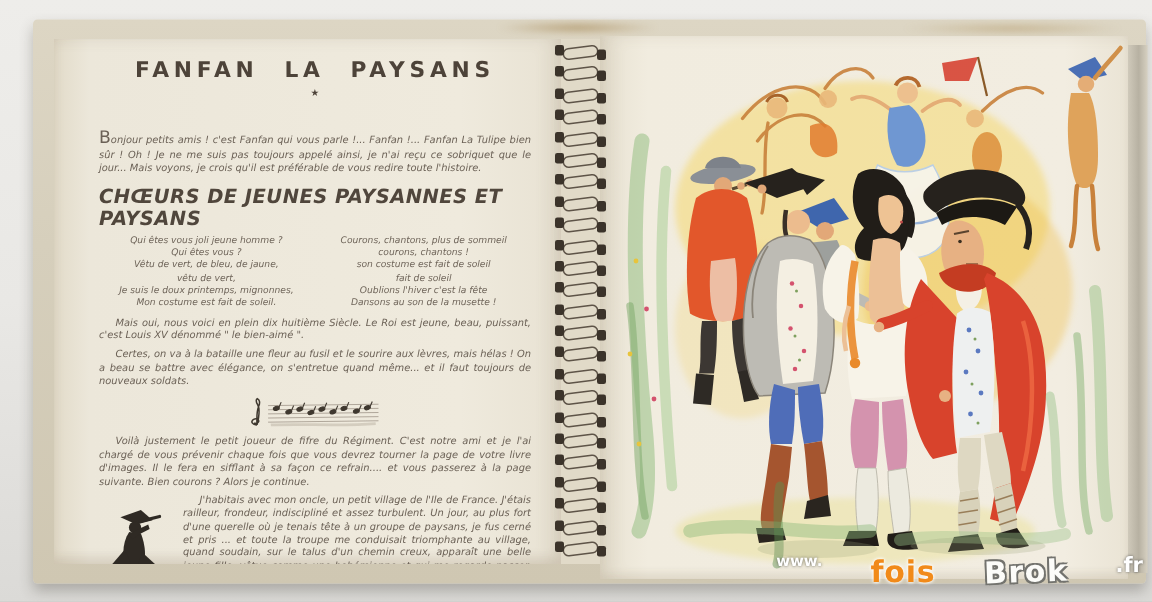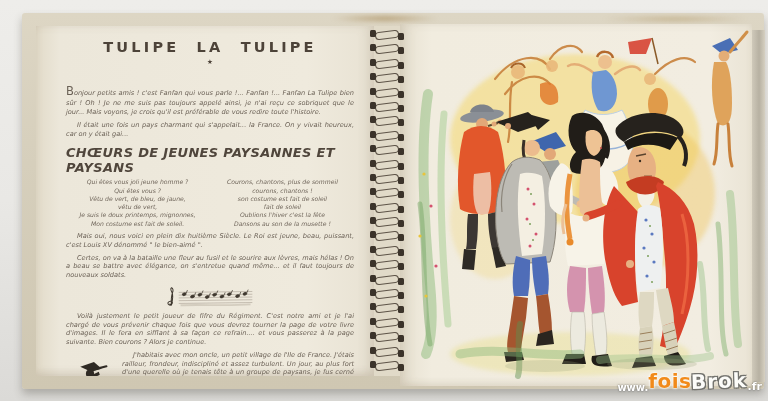--- a/index.html
+++ b/index.html
@@ -38,47 +38,46 @@
   p.body.indent{text-indent:11px;}
   p.p-first{margin-top:18px;}
   p.p-first::first-letter{font-size:11.5px;font-style:normal;}
   .chorus-title{text-align:left;font-size:13px;font-weight:bold;color:#50463c;margin:7px 0 3px;letter-spacing:.3px;font-style:italic;}
   .verse{display:flex;justify-content:space-between;padding:0 2px;}
   .verse .col{width:49%;text-align:center;font-size:6.1px;line-height:1.36;font-style:italic;color:#6f655a;}
   .staff-row{display:flex;justify-content:center;margin:6px 0 1px;}
   .para7-wrap{position:relative;}
   .fife-float{float:left;width:46px;height:80px;margin:10px 8px 0 2px;}
   
-  .watermark{position:absolute;right:6px;bottom:8px;z-index:10;display:flex;align-items:flex-end;}
+  .watermark{position:absolute;right:6px;bottom:8px;z-index:10;display:flex;align-items:flex-start;gap:32px;}
   .wm-www{font-size:10px;font-weight:bold;color:#fff;text-shadow:0 0 2px rgba(80,80,78,.9);}
   .wm-mulu{font-size:20px;font-weight:bold;color:#f18a1a;letter-spacing:.5px;
     text-shadow:0 0 2px #fff,0 0 3px #fff;}
   .wm-brok{font-size:20px;font-weight:bold;color:#fcfcf9;transform:rotate(-2deg);letter-spacing:1px;
     text-shadow:1.2px 1.2px 0 #73736e,-1.2px -1.2px 0 #73736e,1.2px -1.2px 0 #73736e,-1.2px 1.2px 0 #73736e;}
-  .wm-fr{font-size:11px;font-weight:bold;color:#fff;text-shadow:0 0 2px rgba(80,80,78,.9);}
+  .wm-fr{font-size:14px;font-weight:bold;color:#fff;text-shadow:0 0 2px rgba(80,80,78,.9);}
   .illu{position:absolute;left:0;top:0;}
 </style>
 </head>
 <body>
 
 <div class="photo">
 
   <div class="cover"></div>
   <div class="stain s1"></div>
   <div class="stain s2"></div>
   <div class="stain s3"></div>
   <div class="spiral-gap"></div>
 
   <div class="page-left">
     <div class="content">
-      <div class="title">TULIPE LA TULIPE</div>
+      <div class="title">FANFAN LA PAYSANS</div>
       <div class="star">★</div>
 
       <p class="body p-first">Bonjour petits amis ! c'est Fanfan qui vous parle !... Fanfan !... Fanfan La Tulipe bien sûr ! Oh ! Je ne me suis pas toujours appelé ainsi, je n'ai reçu ce sobriquet que le jour... Mais voyons, je crois qu'il est préférable de vous redire toute l'histoire.</p>
-      <p class="body indent">Il était une fois un pays charmant qui s'appelait... la France. On y vivait heureux, car on y était gai...</p>
 
       <div class="chorus-title">CHŒURS DE JEUNES PAYSANNES ET PAYSANS</div>
       <div class="verse">
         <div class="col">
           <div>Qui êtes vous joli jeune homme ?</div>
           <div>Qui êtes vous ?</div>
           <div>Vêtu de vert, de bleu, de jaune,</div>
           <div>vêtu de vert,</div>
           <div>Je suis le doux printemps, mignonnes,</div>
           <div>Mon costume est fait de soleil.</div>

